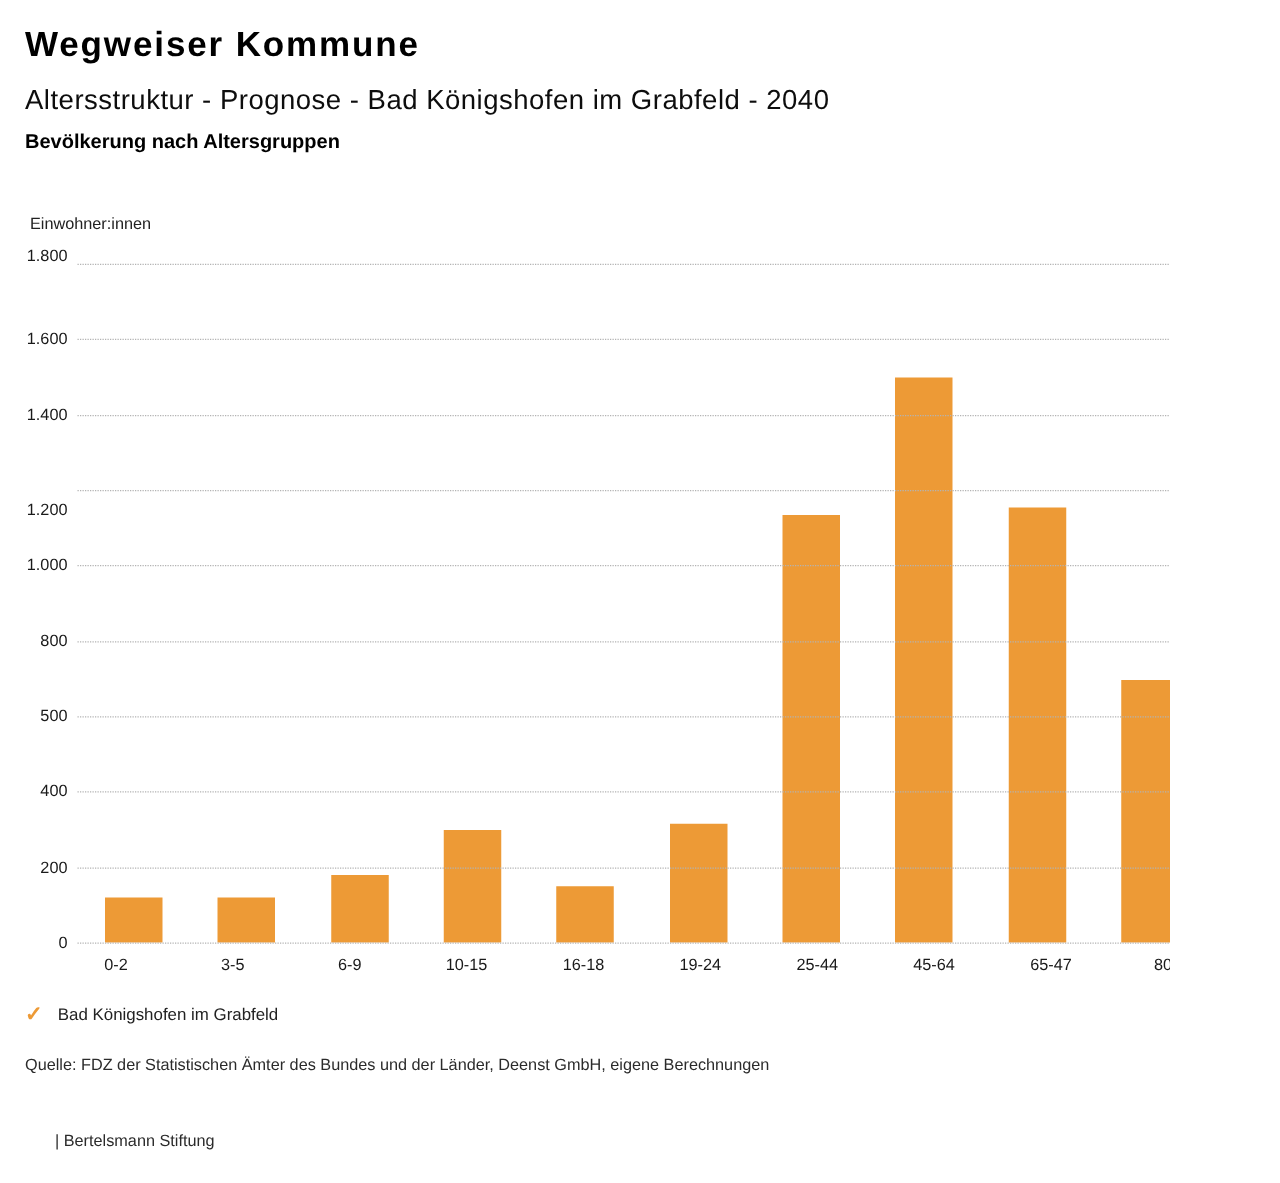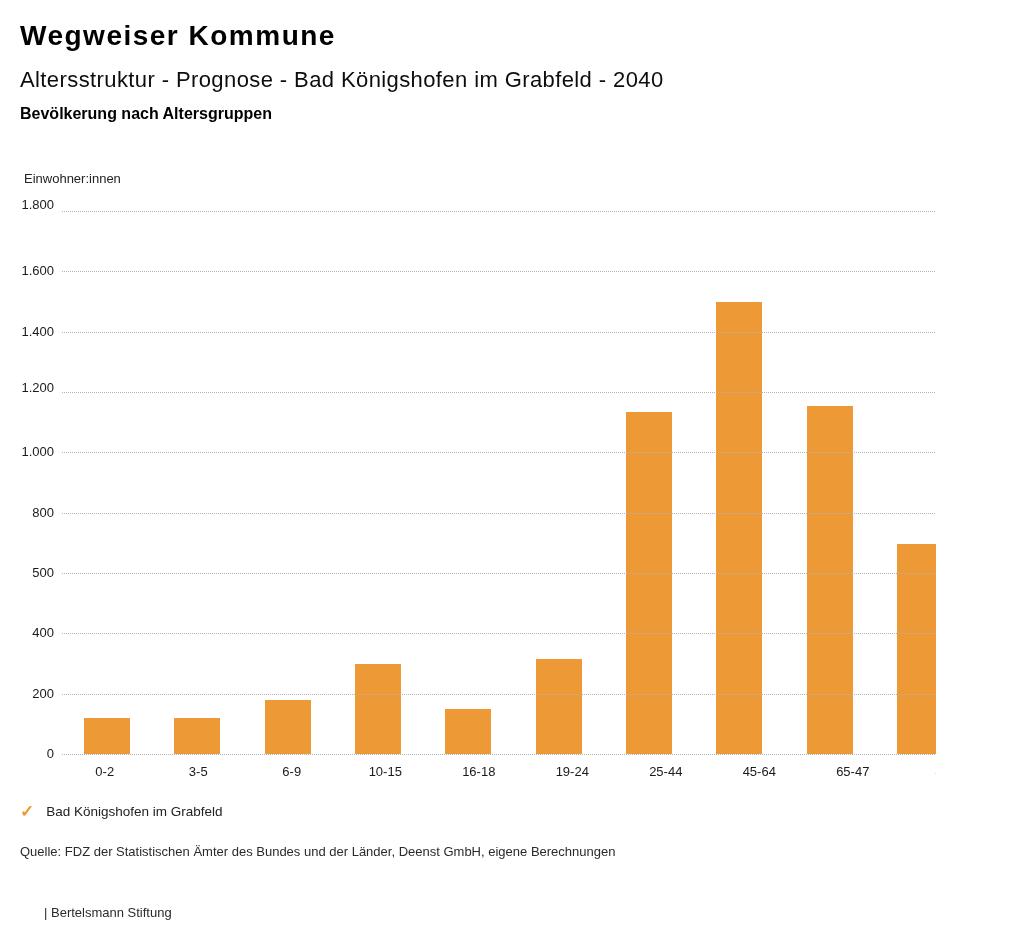--- a/index.html
+++ b/index.html
@@ -40,21 +40,21 @@
     position: absolute; left: 0; width: 54px;
     text-align: right; font-size: 13px; color: #1a1a1a; line-height: 16px;
   }
   #bars-row {
     position: absolute; left: 0; bottom: 0; top: 0; right: 0;
     display: flex; align-items: flex-end;
   }
   .bar-slot { flex: 1 1 0; display: flex; justify-content: center; align-items: flex-end; height: 100%; }
   .bar { width: 46px; }
   #xlabels-row {
-    position: absolute; left: 74px; top: 764px; width: 903px;
+    position: absolute; left: 62px; top: 764px; width: 903px;
     display: flex;
     gap: 32px;
   }
   .xlabel { flex: 1 1 0; text-align: center; font-size: 13px; color: #1a1a1a; }
   .jahre-label {
     position: absolute; left: 956px; top: 747px;
     font-size: 13px; color: #1a1a1a; background: #86efac; padding-left: 3px;
   }
   .legend-row {
     position: absolute; left: 20px; top: 803px;
@@ -126,21 +126,21 @@
       <div class="gridline" style="top: 0px; border-top-color: rgb(179, 179, 179);"></div>
     </div>
 
   <div id="yticks">
       <div class="ytick" style="top: 746px;">0</div>
       <div class="ytick" style="top: 685.667px;">200</div>
       <div class="ytick" style="top: 625.333px;">400</div>
       <div class="ytick" style="top: 565px;">500</div>
       <div class="ytick" style="top: 504.667px;">800</div>
       <div class="ytick" style="top: 444.333px;">1.000</div>
-      <div class="ytick" style="top: 380px;">1.200</div>
+      <div class="ytick" style="top: 400px;">1.200</div>
       <div class="ytick" style="top: 323.667px;">1.400</div>
       <div class="ytick" style="top: 263.333px;">1.600</div>
       <div class="ytick" style="top: 197px;">1.800</div>
     </div>
   <div id="xlabels-row">
       <div class="xlabel">0-2</div>
       <div class="xlabel">3-5</div>
       <div class="xlabel">6-9</div>
       <div class="xlabel">10-15</div>
       <div class="xlabel">16-18</div>

